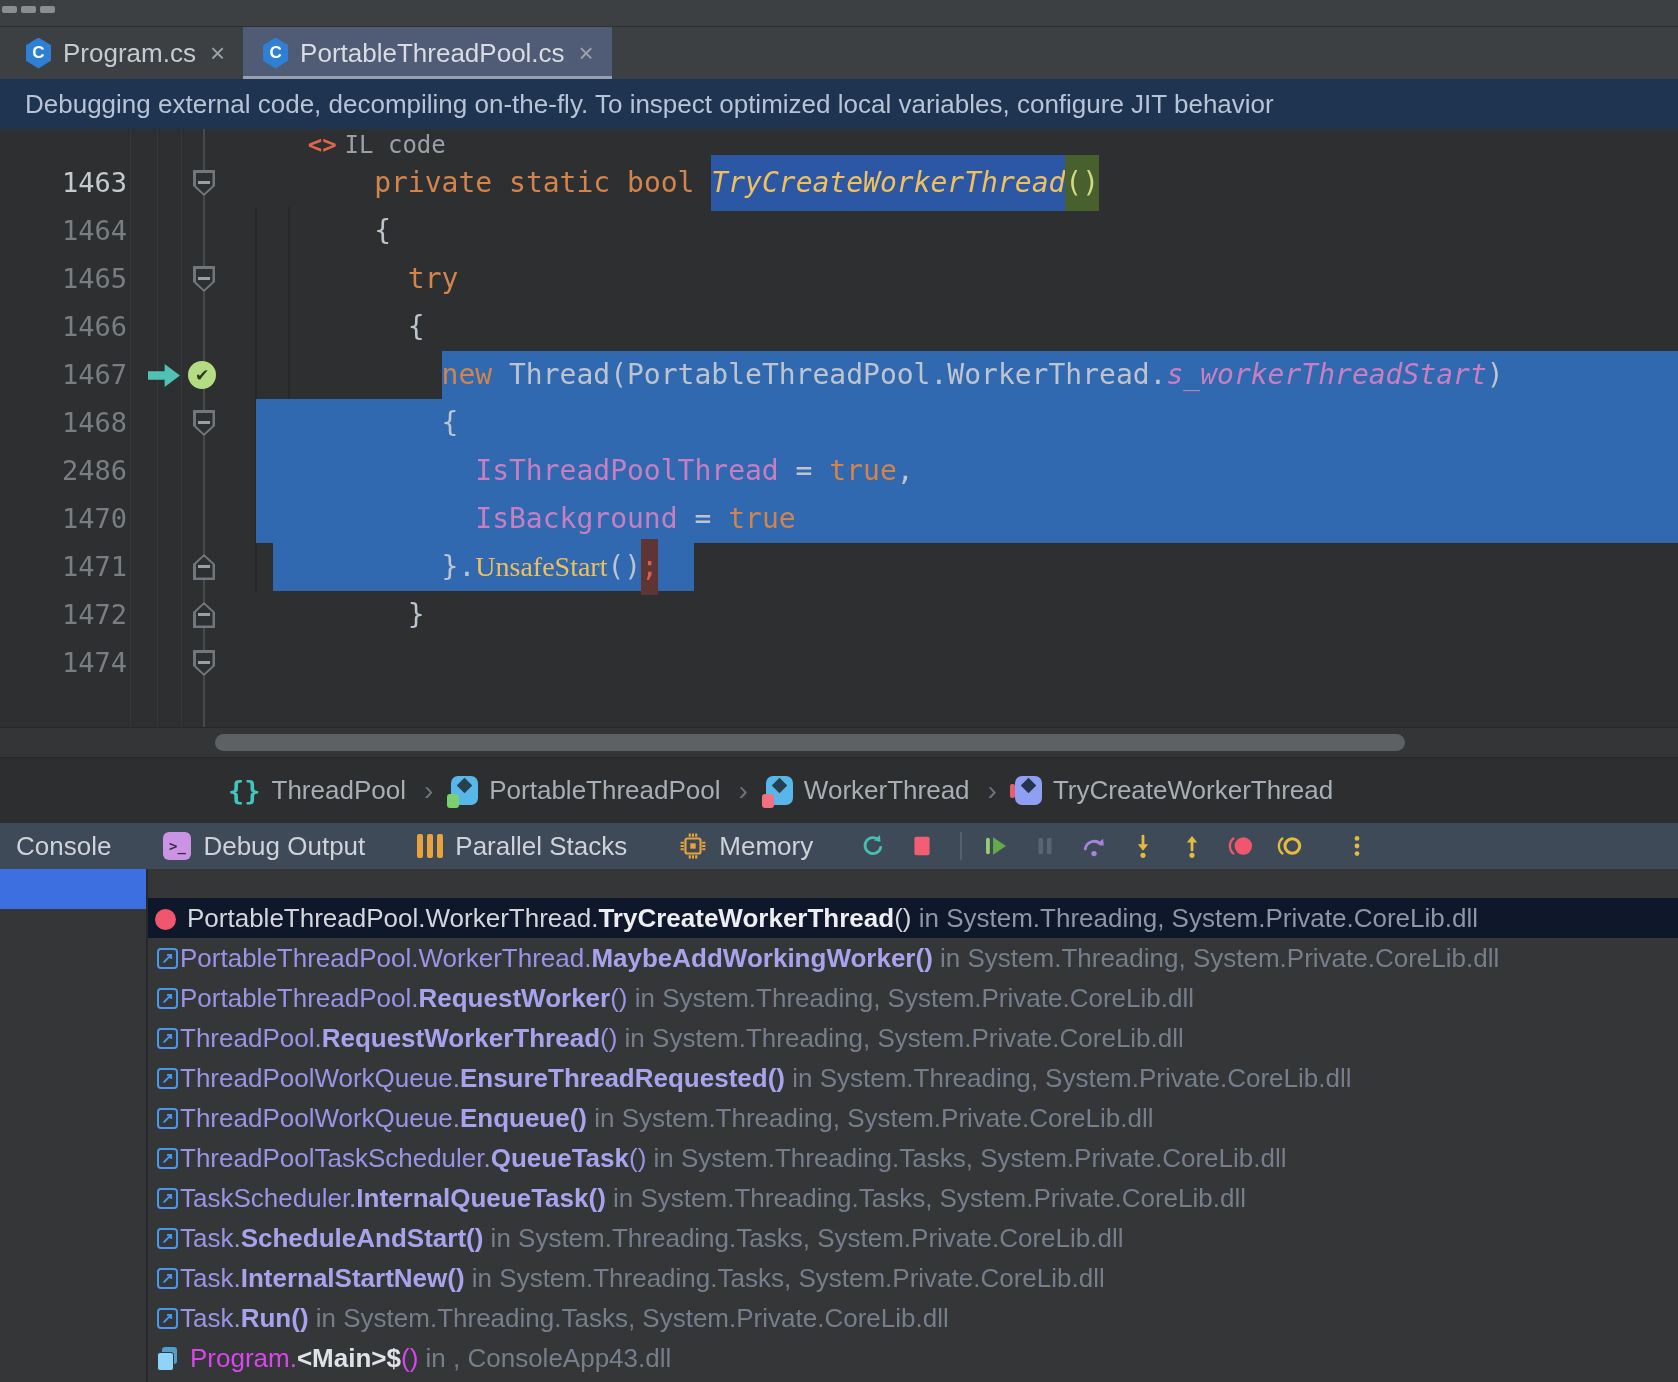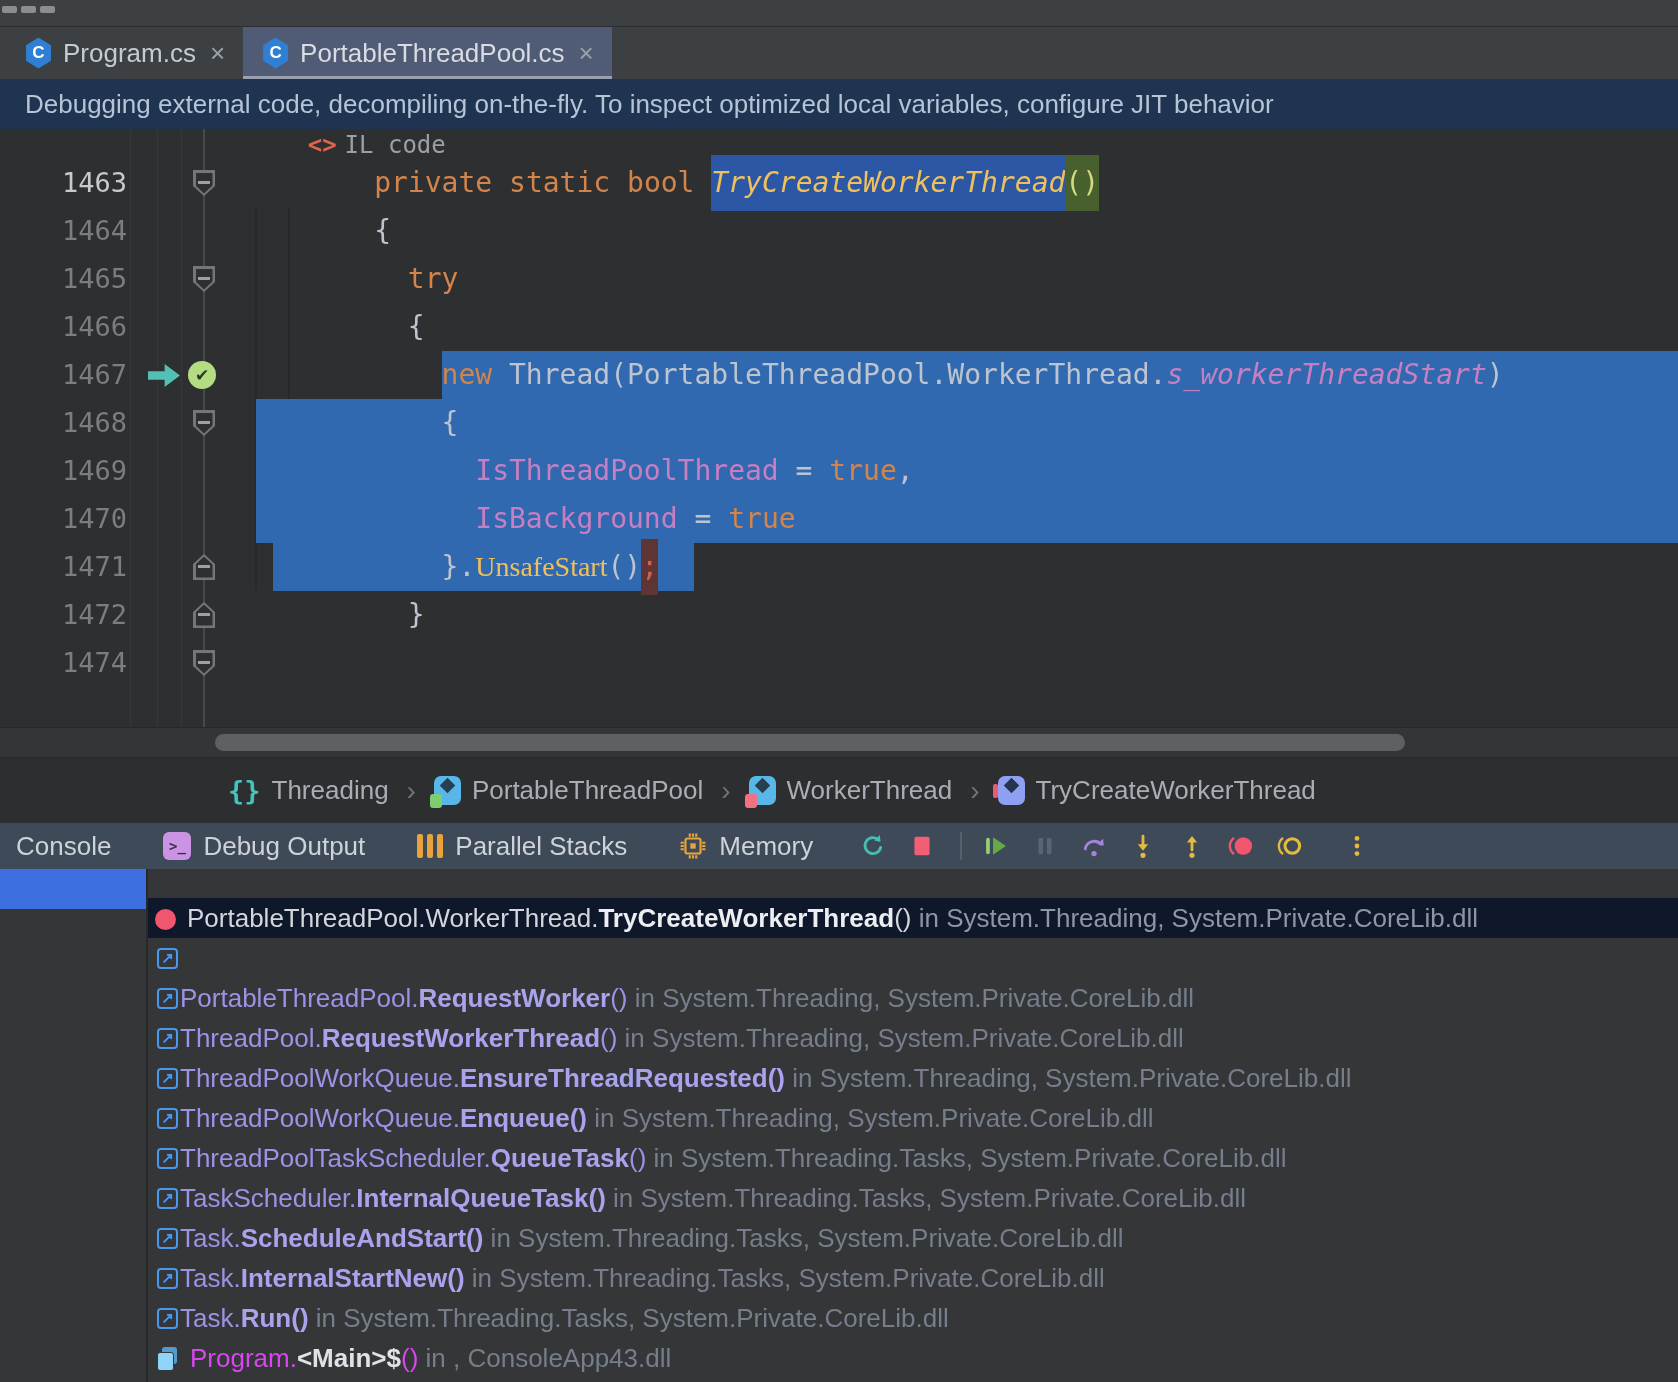--- a/index.html
+++ b/index.html
@@ -183,21 +183,21 @@
             <div class="exec-check">✔</div>
           </div>
           <span class="code"><span class="tk-pl">          </span><span class="tk-kw">new</span><span class="tk-pl"> Thread(PortableThreadPool.WorkerThread.</span><span class="tk-fldi">s_workerThreadStart</span><span class="tk-pl">)</span></span>
         </div>
         <div class="line sel-full">
           <span class="lnum">1468</span>
           <div class="gicons"></div>
           <span class="code"><span class="tk-pl">          {</span></span>
         </div>
         <div class="line sel-full">
-          <span class="lnum">1469</span>
+          <span class="lnum">2486</span>
           <div class="gicons"></div>
           <span class="code"><span class="tk-pl">            </span><span class="tk-fld">IsThreadPoolThread</span><span class="tk-pl"> = </span><span class="tk-kw">true</span><span class="tk-pl">,</span></span>
         </div>
         <div class="line sel-full">
           <span class="lnum">1470</span>
           <div class="gicons"></div>
           <span class="code"><span class="tk-pl">            </span><span class="tk-fld">IsBackground</span><span class="tk-pl"> = </span><span class="tk-kw">true</span></span>
         </div>
         <div class="line sel-to25">
           <span class="lnum">1471</span>
@@ -225,21 +225,21 @@
       </div>
   </div>
 
   <div class="hscroll">
     <div class="hthumb"></div>
   </div>
 
   <div class="crumbs" id="crumbs">
       <div class="crumb">
         <span class="bc-ns">{}</span>
-        <span>Threading</span>
+        <span>ThreadPool</span>
       </div>
       <span class="crumb-sep">›</span>
       <div class="crumb">
         <div class="bc-class">
           <div class="bc-lock lock-green"></div>
         </div>
         <span>PortableThreadPool</span>
       </div>
       <span class="crumb-sep">›</span>
       <div class="crumb">
@@ -350,20 +350,21 @@
     <div class="threads">
       <div class="thr-sel"></div>
     </div>
     <div class="framelist" id="frames">
         <div class="frow sel">
           <div class="fic ic-bp"></div>
           <span><span class="fpre">PortableThreadPool.WorkerThread.</span><span class="fmeth">TryCreateWorkerThread</span><span class="fpre">()</span><span class="floc"> in System.Threading, System.Private.CoreLib.dll</span></span>
         </div>
         <div class="frow">
           <div class="fic ic-ext">↗</div>
+          <span><span class="fpre">PortableThreadPool.WorkerThread.</span><span class="fmeth">MaybeAddWorkingWorker()</span><span class="floc"> in System.Threading, System.Private.CoreLib.dll</span></span>
         </div>
         <div class="frow">
           <div class="fic ic-ext">↗</div>
           <span><span class="fpre">PortableThreadPool.</span><span class="fmeth">RequestWorker</span><span class="fpre">()</span><span class="floc"> in System.Threading, System.Private.CoreLib.dll</span></span>
         </div>
         <div class="frow">
           <div class="fic ic-ext">↗</div>
           <span><span class="fpre">ThreadPool.</span><span class="fmeth">RequestWorkerThread</span><span class="fpre">()</span><span class="floc"> in System.Threading, System.Private.CoreLib.dll</span></span>
         </div>
         <div class="frow">

